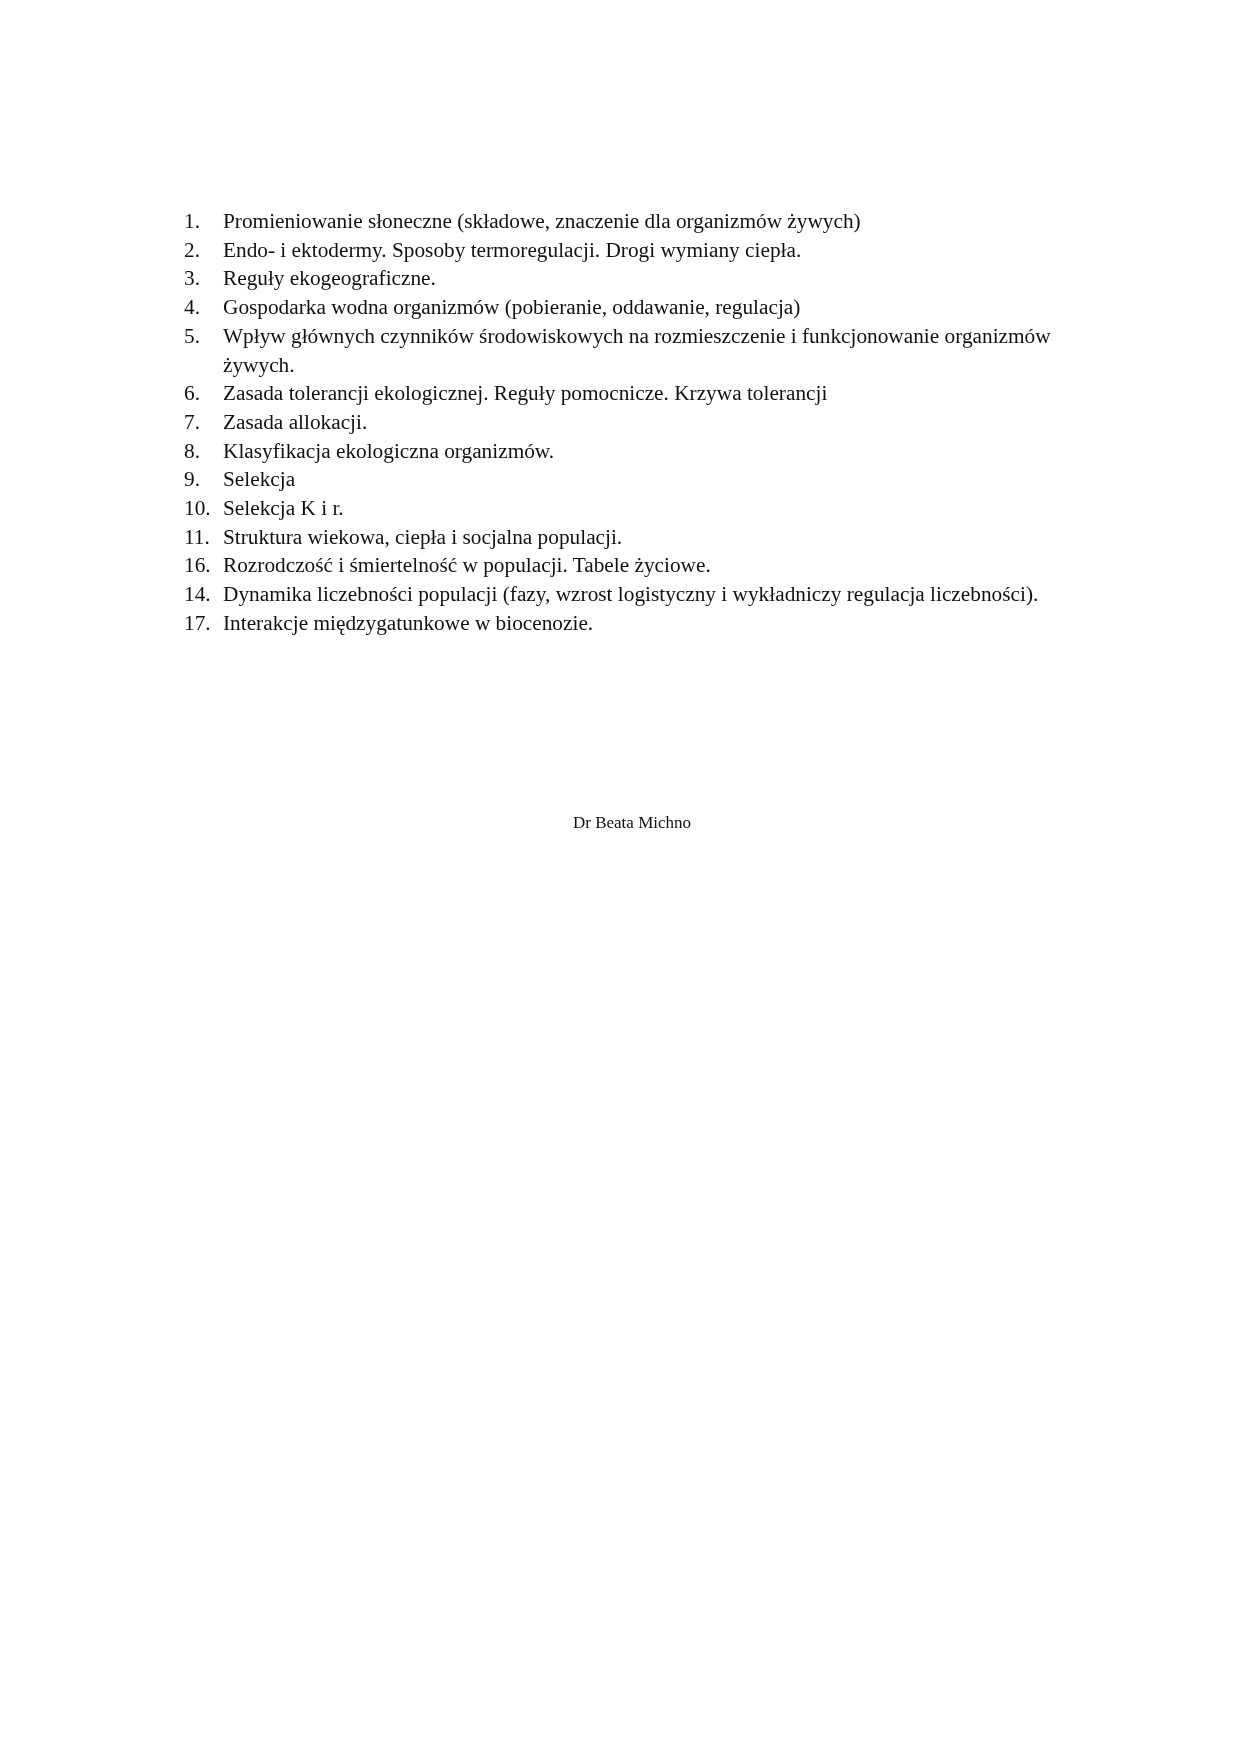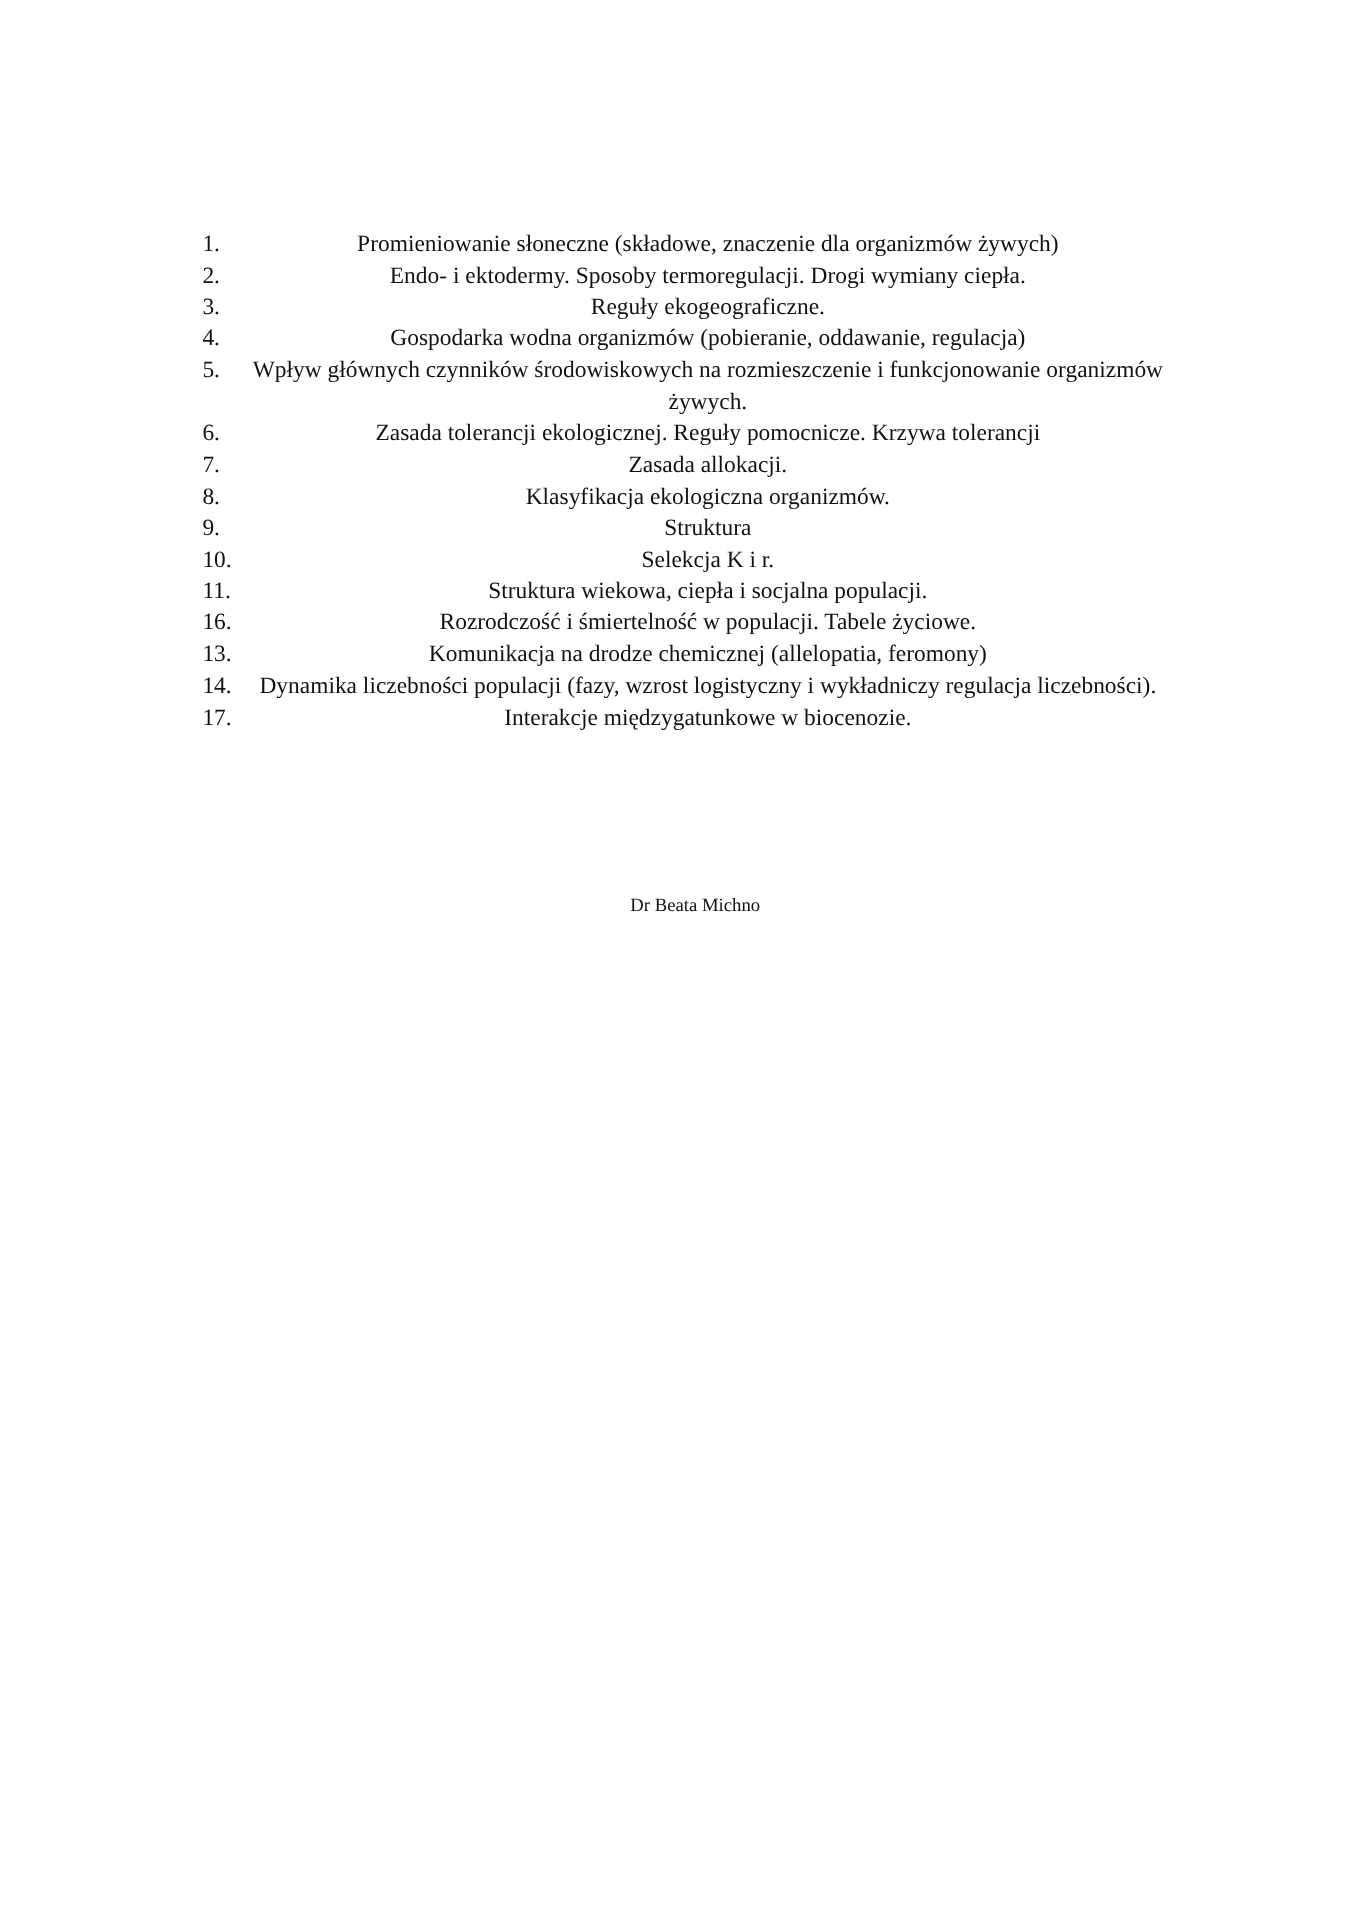--- a/index.html
+++ b/index.html
@@ -42,21 +42,20 @@
     }
     .topic-num {
       display: inline-block;
       width: 39px;
       flex: 0 0 39px;
       white-space: nowrap;
     }
     .topic-text {
       flex: 1 1 auto;
       white-space: normal;
-      text-align: center;
     }
     .signature {
       position: absolute;
       left: 573px;
       top: 809px;
       font-size: 17px;
       line-height: 28.7px;
       white-space: nowrap;
     }
   </style>
@@ -92,37 +91,33 @@
     <li class="topic-item">
       <span class="topic-num">7.</span>
       <span class="topic-text">Zasada allokacji.</span>
     </li>
     <li class="topic-item">
       <span class="topic-num">8.</span>
       <span class="topic-text">Klasyfikacja ekologiczna organizmów.</span>
     </li>
     <li class="topic-item">
       <span class="topic-num">9.</span>
-      <span class="topic-text">Struktura</span>
+      <span class="topic-text">Selekcja</span>
     </li>
     <li class="topic-item">
       <span class="topic-num">10.</span>
       <span class="topic-text">Selekcja K i r.</span>
     </li>
     <li class="topic-item">
       <span class="topic-num">11.</span>
       <span class="topic-text">Struktura wiekowa, ciepła i socjalna populacji.</span>
     </li>
     <li class="topic-item">
       <span class="topic-num">16.</span>
       <span class="topic-text">Rozrodczość i śmiertelność w populacji. Tabele życiowe.</span>
-    </li>
-    <li class="topic-item">
-      <span class="topic-num">13.</span>
-      <span class="topic-text">Komunikacja na drodze chemicznej (allelopatia, feromony)</span>
     </li>
     <li class="topic-item">
       <span class="topic-num">14.</span>
       <span class="topic-text">Dynamika liczebności populacji (fazy, wzrost logistyczny i wykładniczy regulacja liczebności).</span>
     </li>
     <li class="topic-item">
       <span class="topic-num">17.</span>
       <span class="topic-text">Interakcje międzygatunkowe w biocenozie.</span>
     </li>
   </ol>

